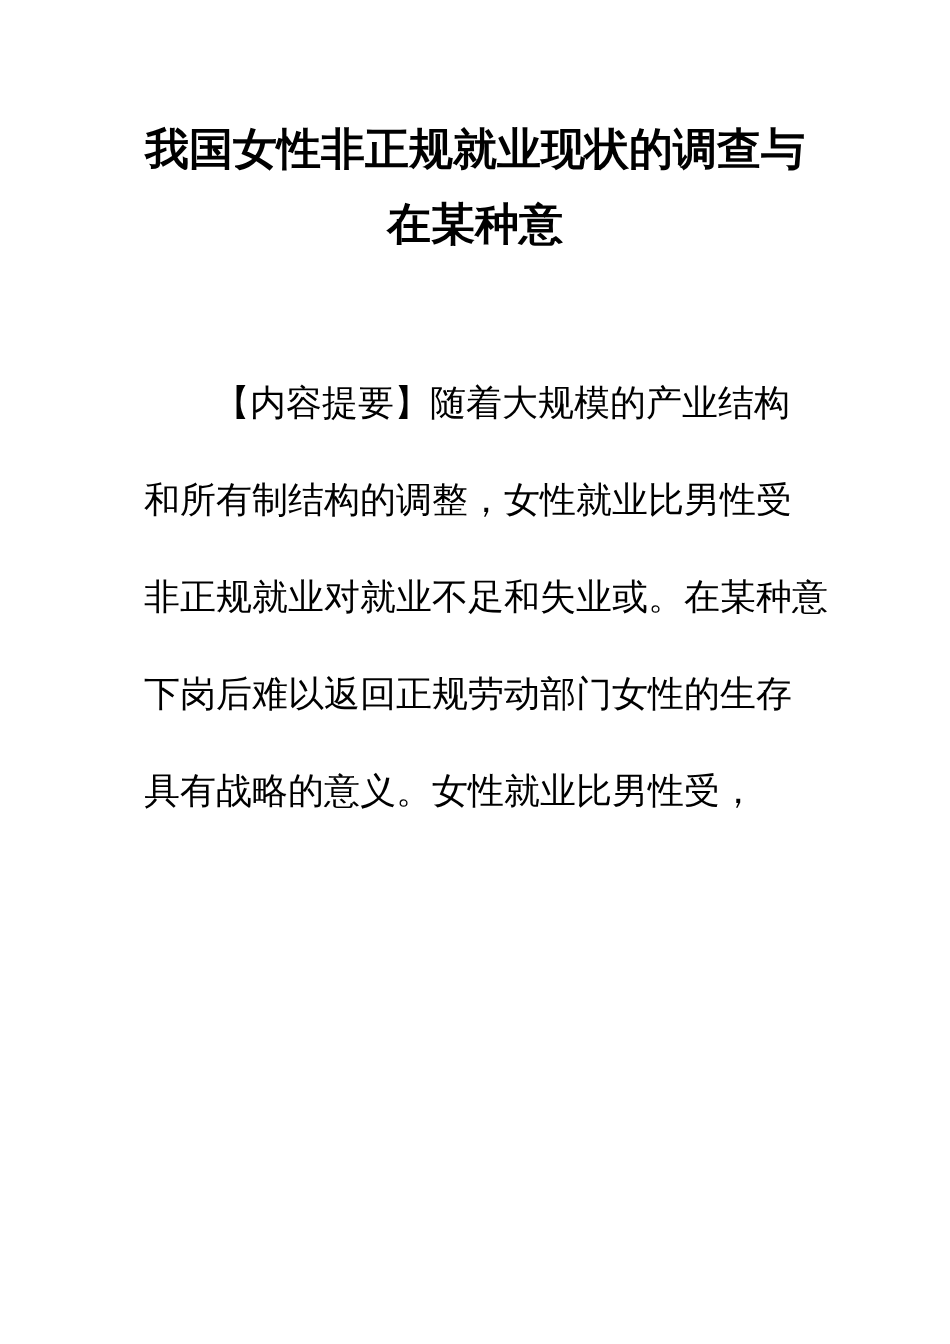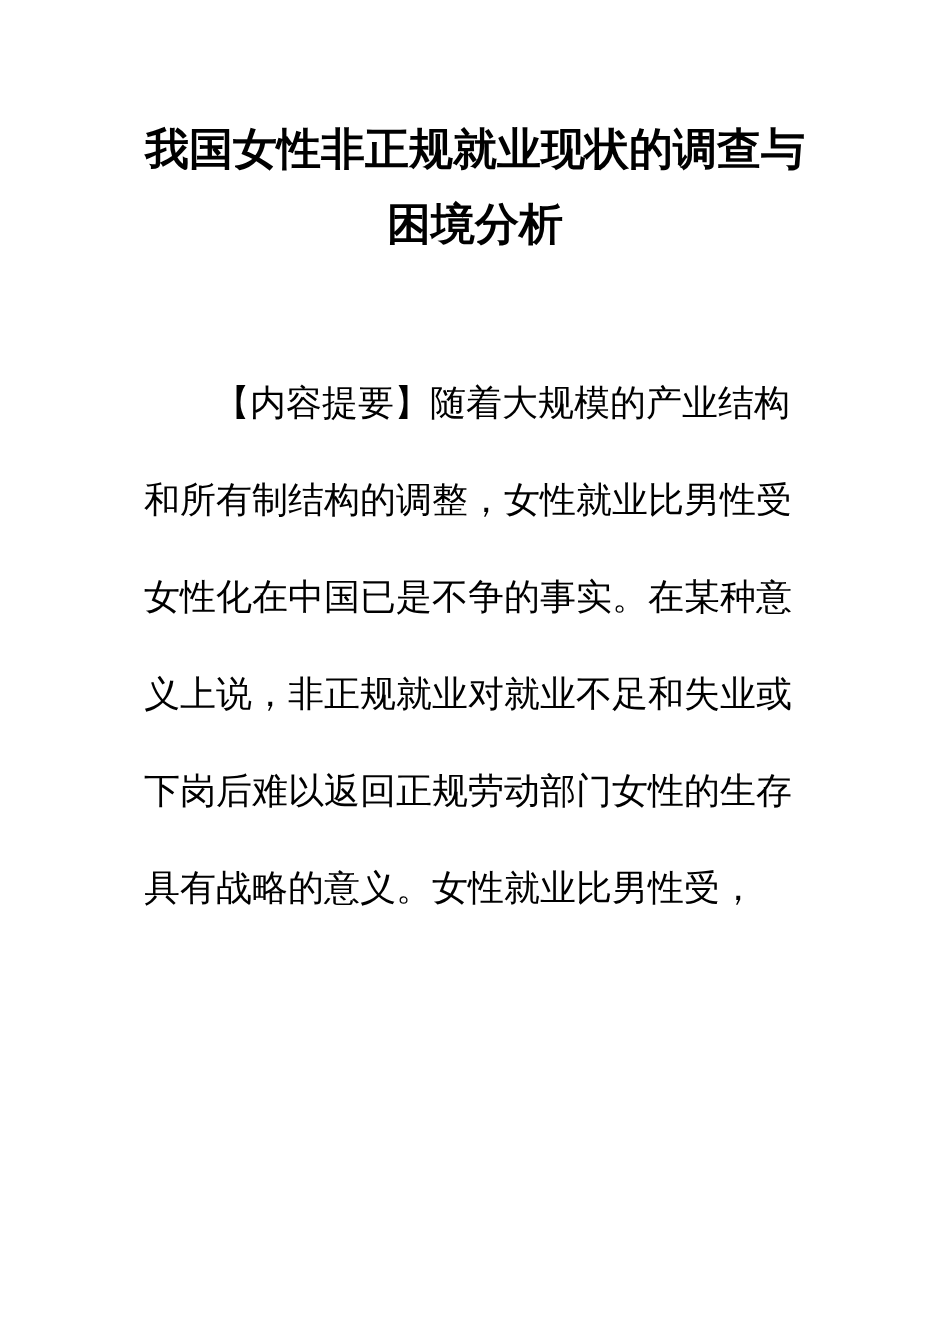--- a/index.html
+++ b/index.html
@@ -46,25 +46,24 @@
     text-indent: 70px;
   }
 </style>
 </head>
 <body>
 
 <div class="page">
 
   <h1 class="doc-title">
     <div>我国女性非正规就业现状的调查与</div>
-    <div>困境分析</div>
+    <div>在某种意</div>
   </h1>
 
   <div class="abstract">
     <div class="line first">【内容提要】随着大规模的产业结构</div>
     <div class="line">和所有制结构的调整，女性就业比男性受</div>
-    <div class="line">女性化在中国已是不争的事实。在某种意</div>
-    <div class="line">义上说，非正规就业对就业不足和失业或</div>
+    <div class="line">非正规就业对就业不足和失业或。在某种意</div>
     <div class="line">下岗后难以返回正规劳动部门女性的生存</div>
     <div class="line">具有战略的意义。女性就业比男性受，</div>
   </div>
 
 </div>
 
 </body></html>

